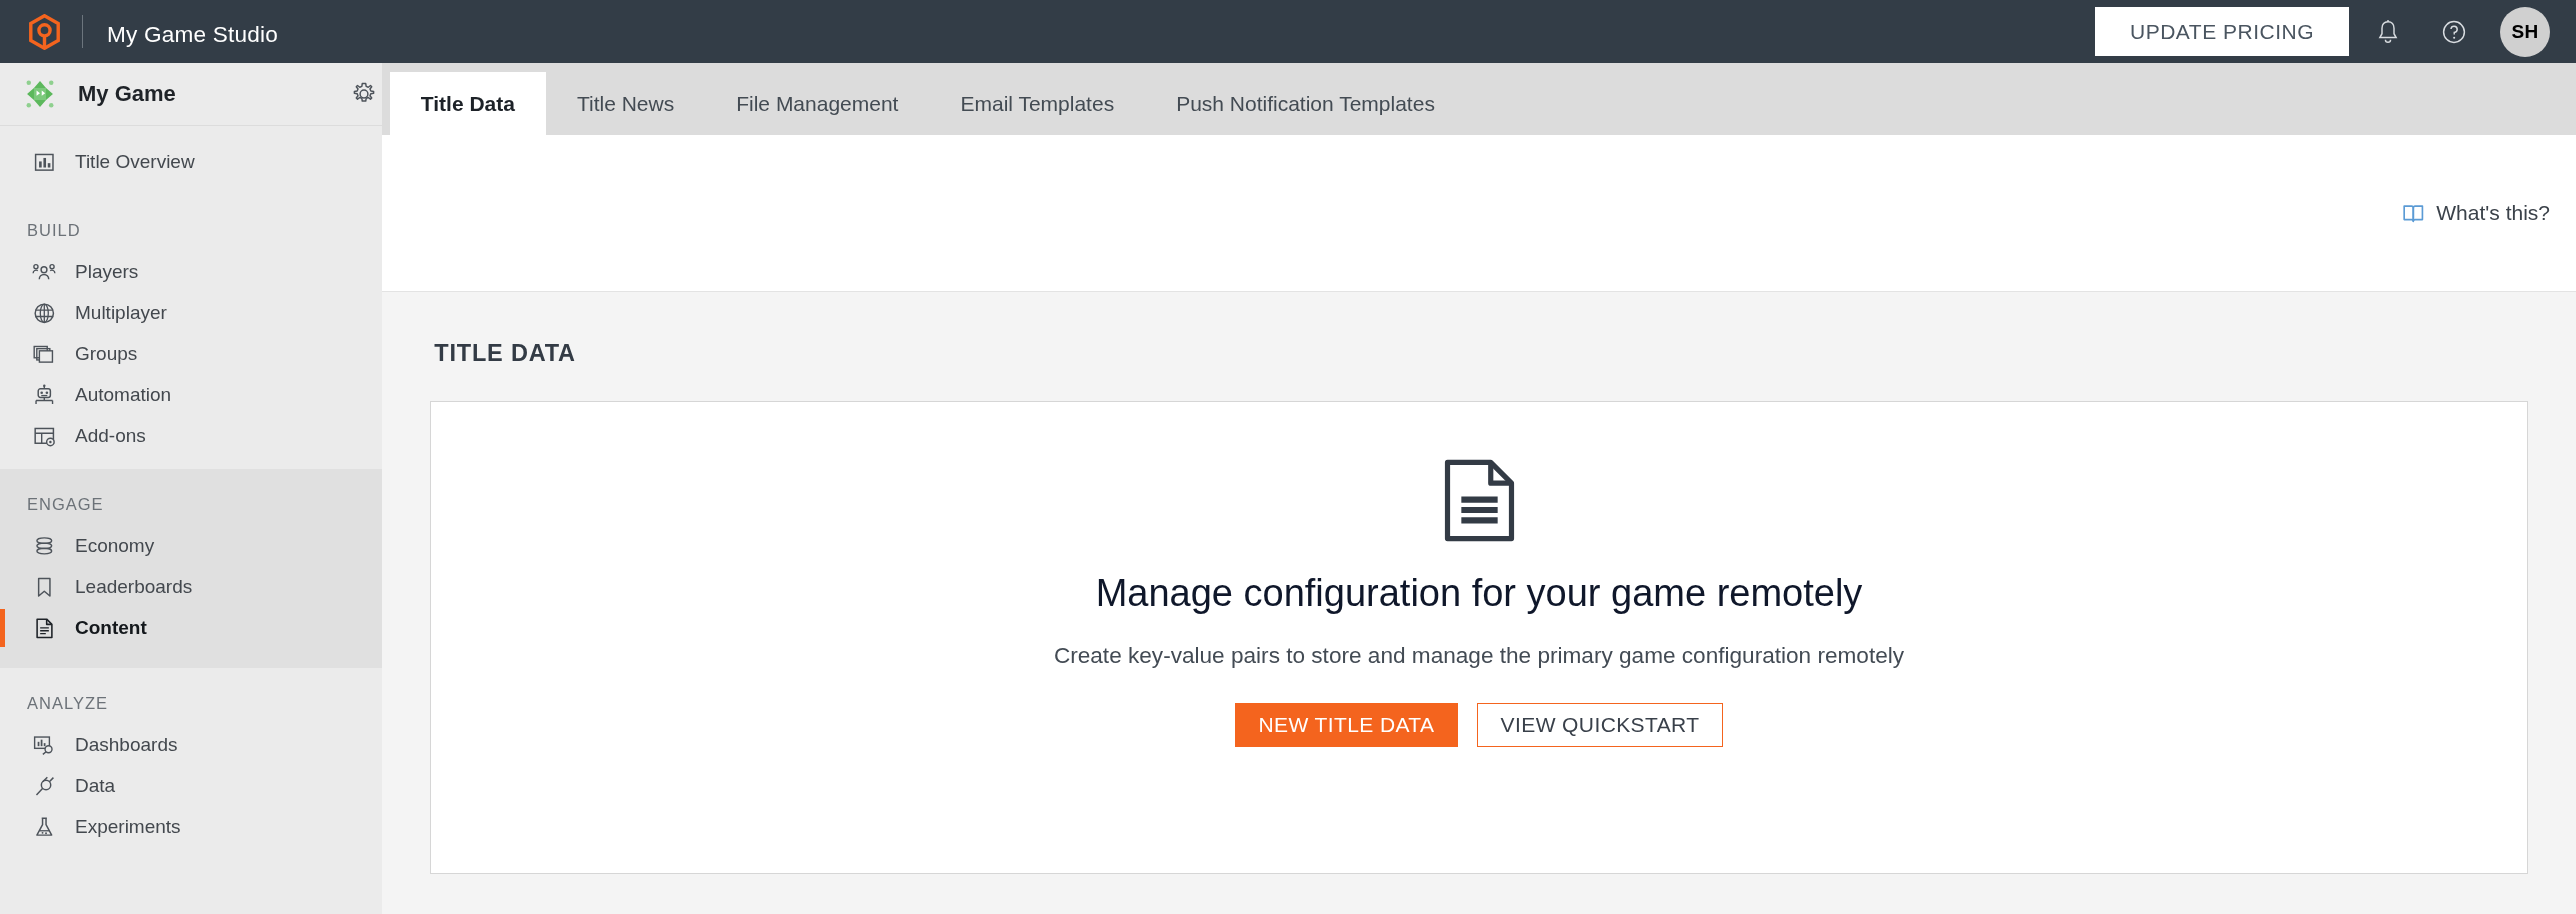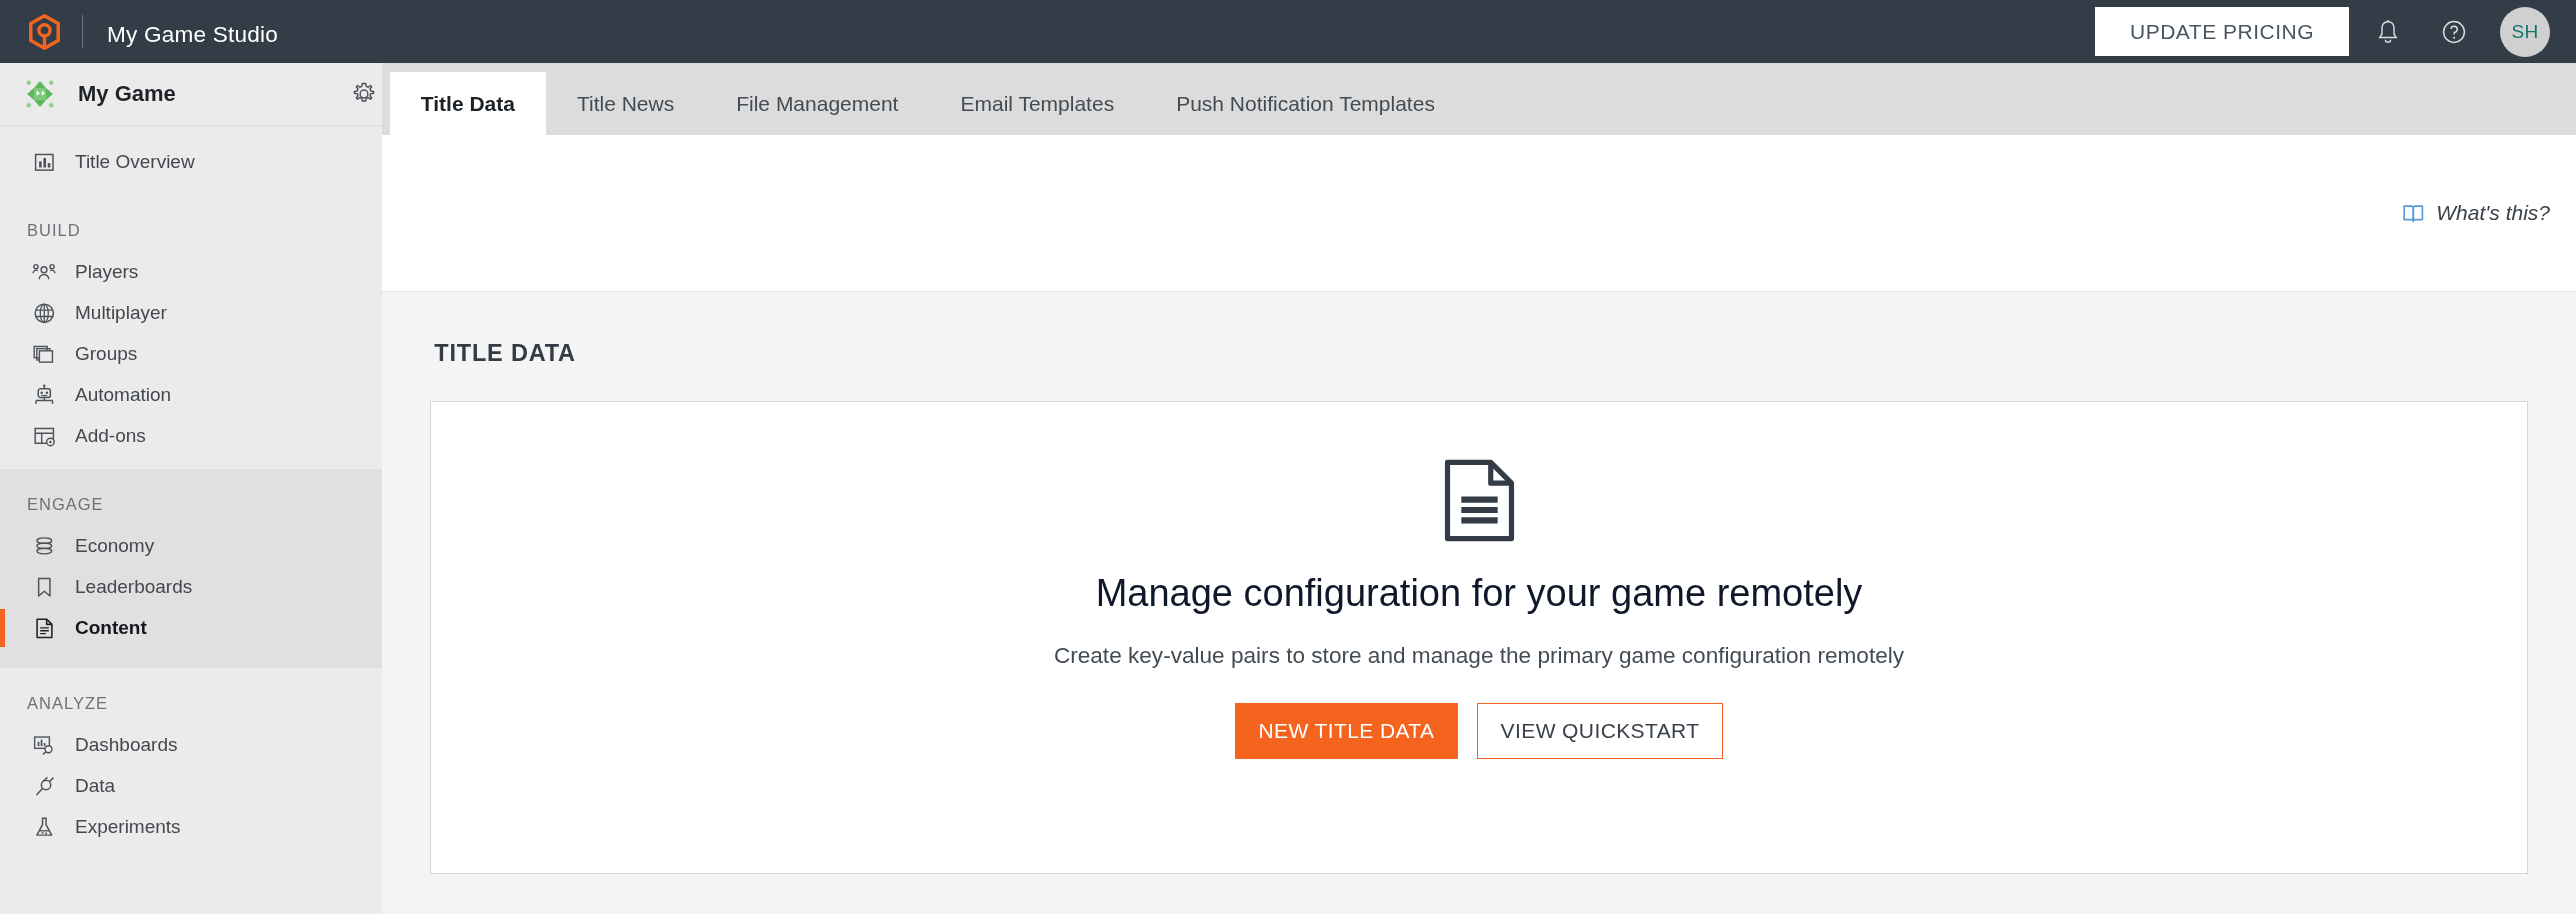--- a/index.html
+++ b/index.html
@@ -62,26 +62,27 @@
   .topbar-icon {
     width: 54px; height: 54px;
     display: flex; align-items: center; justify-content: center;
     cursor: pointer;
     margin-left: 12px;
   }
   .avatar {
     width: 50px; height: 50px;
     border-radius: 50%;
     background: #d0d0d0;
-    color: #0f766e;
+    color: #000000;
     display: flex; align-items: center; justify-content: center;
     font-size: 19px;
     margin-left: 19px;
     cursor: pointer;
     letter-spacing: 0.4px;
+    font-weight: bold;
   }
 
   
   .sidebar {
     position: absolute;
     top: 63px; left: 0;
     width: 402px;
     height: 852px;
     background: #ebebeb;
     border-right: 0.9px solid #d2d2d2;
@@ -183,21 +184,20 @@
     align-items: center;
     justify-content: flex-end;
     padding-right: 26px;
   }
   .whats-this {
     display: flex;
     align-items: center;
     cursor: pointer;
     font-size: 21px;
     color: #3b424a;
-    font-style: italic;
   }
   .whats-this .book-icon { margin-right: 12px; display: flex; }
 
   
   .content-surface {
     background: #f4f4f4;
     height: 624px;
     padding: 0 48px 0 48px;
     border-top: 0.9px solid #e3e3e3;
   }
@@ -234,21 +234,21 @@
     line-height: 1.5;
     max-width: 956px;
   }
   .btn-row {
     margin-top: 31px;
     display: flex;
     align-items: center;
     gap: 19px;
   }
   .btn {
-    height: 56px;
+    height: 44px;
     padding: 0 22.6px;
     display: flex; align-items: center; justify-content: center;
     font-size: 21px;
     letter-spacing: 0.4px;
     cursor: pointer;
     font-family: "Liberation Sans", sans-serif;
     border: 1.7px solid transparent;
     white-space: nowrap;
   }
   .btn-primary { background: #f4641e; color: #ffffff; border-color: #f4641e; }

